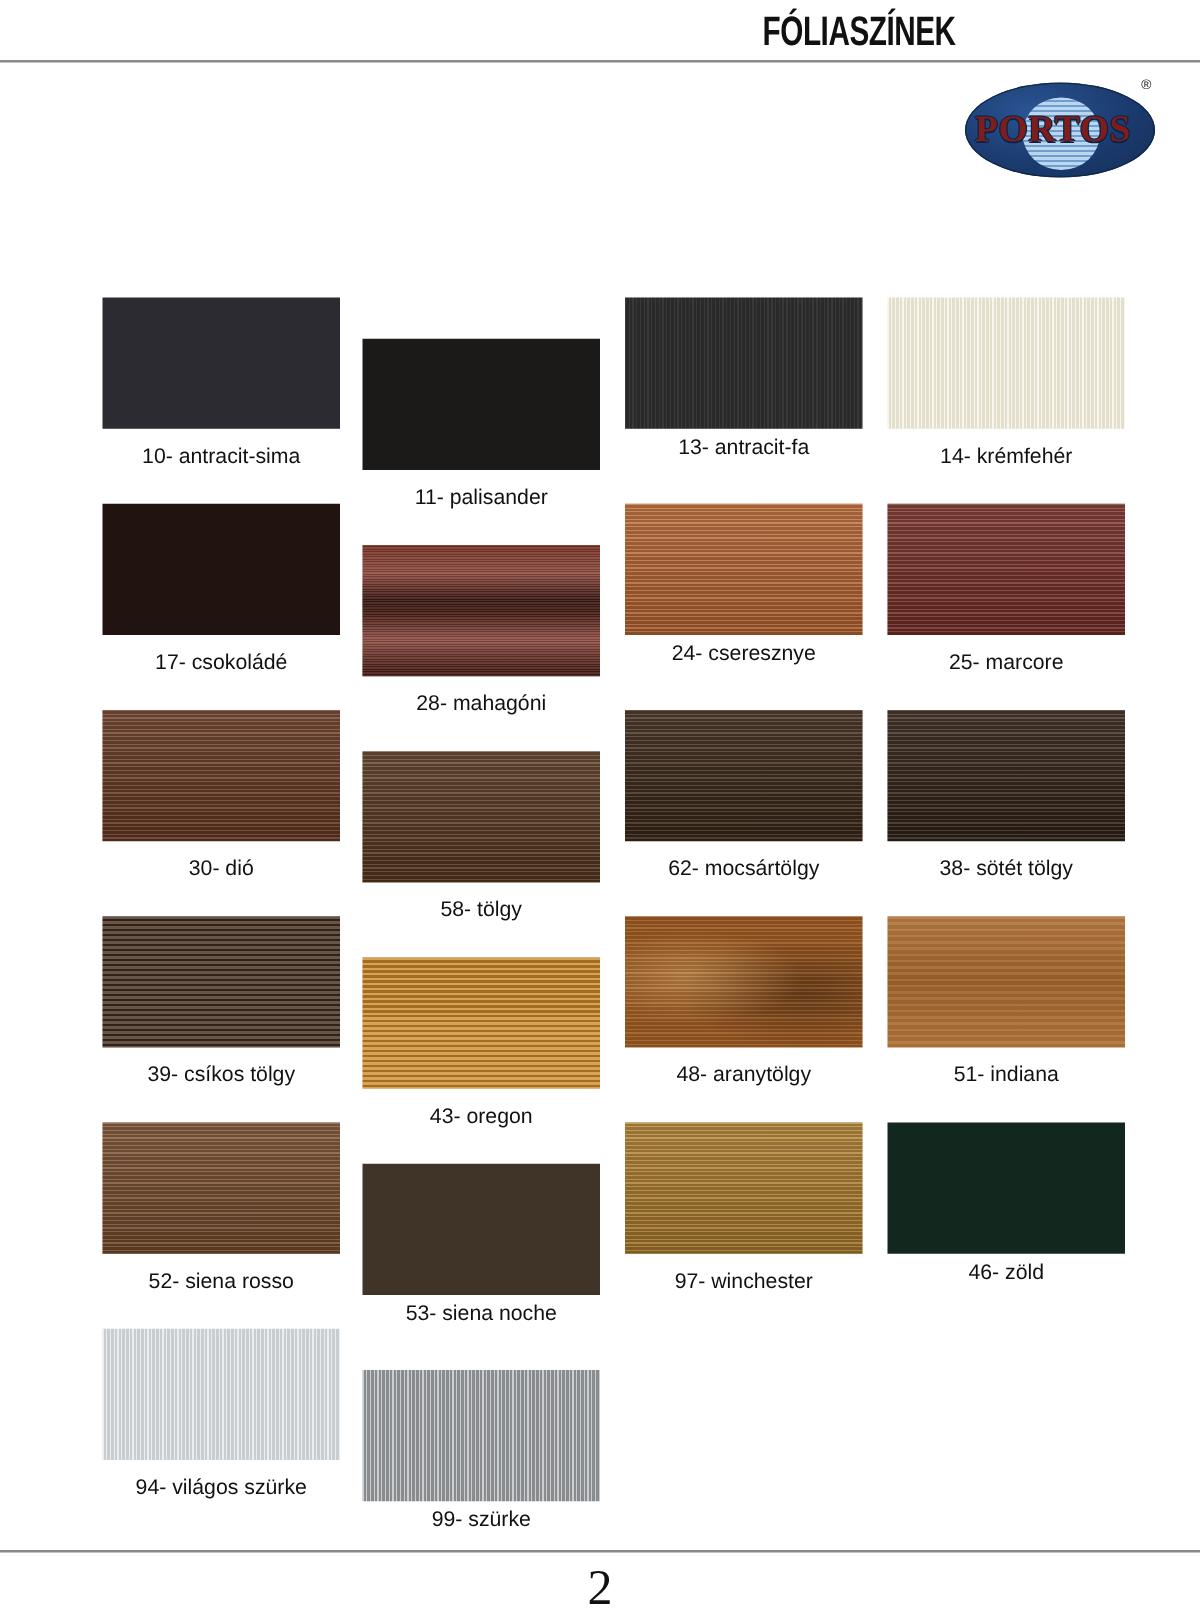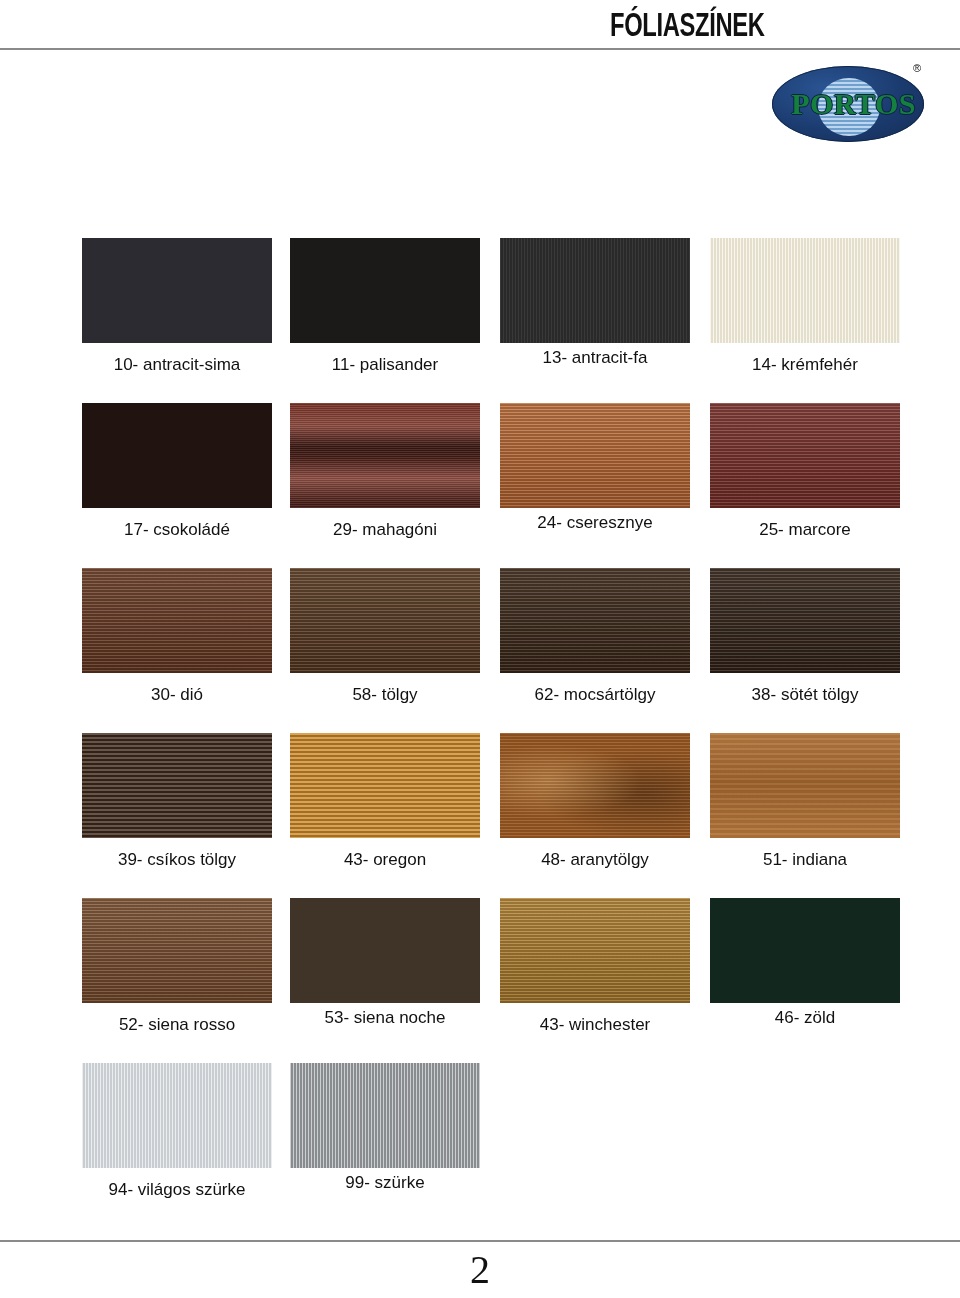--- a/index.html
+++ b/index.html
@@ -77,27 +77,27 @@
         #bdd6ef 0px, #bdd6ef 2px,
         #6f9fcd 2px, #6f9fcd 4px
       );
     overflow: hidden;
   }
   .logo-wordmark {
     position: absolute;
     top: 27px;
     left: 8px;
     width: 136px;
-    text-align: right;
+    text-align: left;
     font-family: "Liberation Serif", serif;
     font-weight: bold;
     font-size: 30px;
     line-height: 30px;
     letter-spacing: 0.5px;
-    color: #15803d;
+    color: #7f1d1d;
     text-shadow:
       -1px 0 0 #0d2345, 1px 0 0 #0d2345,
       0 -1px 0 #0d2345, 0 1px 0 #0d2345;
   }
   .logo-reg {
     position: absolute;
     top: 0px;
     left: 141px;
     font-family: "Liberation Sans", sans-serif;
     font-size: 11px;
@@ -117,21 +117,21 @@
   }
   .swatch-row:last-child { height: 160px; }
 
   .swatch-cell {
     position: absolute;
     top: 0;
     width: 190px;
     height: 165px;
   }
   .swatch-cell.col0 { left: 82px; }
-  .swatch-cell.col1 { left: 290px; }
+  .swatch-cell.col1 { left: 290px; margin-top: 33px; }
   .swatch-cell.col2 { left: 500px; }
   .swatch-cell.col3 { left: 710px; }
 
   .swatch-chip {
     position: absolute;
     top: 0; left: 0;
     width: 190px;
     height: 105px;
     box-sizing: border-box;
     background-color: #cccccc;
@@ -212,21 +212,21 @@
         <div class="swatch-label low">14- krémfehér</div>
       </div>
     </div>
     <div class="swatch-row">
       <div class="swatch-cell col0">
         <div class="swatch-chip" style="background-color:#201310;"></div>
         <div class="swatch-label low">17- csokoládé</div>
       </div>
       <div class="swatch-cell col1">
         <div class="swatch-chip" style="background-color:#7d3327;background-image: repeating-linear-gradient(to bottom,rgba(255,255,255,0.10) 0px, rgba(255,255,255,0.10) 1px,rgba(0,0,0,0.12) 1px, rgba(0,0,0,0.12) 2px),linear-gradient(to bottom, rgba(0,0,0,0.05) 0%, rgba(255,255,255,0.12) 22%,rgba(0,0,0,0.55) 42%, rgba(0,0,0,0.45) 52%, rgba(255,255,255,0.14) 72%,rgba(0,0,0,0.45) 96%);"></div>
-        <div class="swatch-label low">29- mahagóni</div>
+        <div class="swatch-label low">28- mahagóni</div>
       </div>
       <div class="swatch-cell col2">
         <div class="swatch-chip" style="background-color:#bf6a33;background-image: repeating-linear-gradient(to bottom,rgba(255,255,255,0.13) 0px, rgba(255,255,255,0.13) 1px,rgba(0,0,0,0.18) 1px, rgba(0,0,0,0.18) 3px),linear-gradient(to bottom, rgba(255,255,255,0.10), rgba(0,0,0,0.14));"></div>
         <div class="swatch-label high">24- cseresznye</div>
       </div>
       <div class="swatch-cell col3">
         <div class="swatch-chip" style="background-color:#7c2f28;background-image: repeating-linear-gradient(to bottom,rgba(255,255,255,0.13) 0px, rgba(255,255,255,0.13) 1px,rgba(0,0,0,0.18) 1px, rgba(0,0,0,0.18) 3px),linear-gradient(to bottom, rgba(255,255,255,0.10), rgba(0,0,0,0.14));"></div>
         <div class="swatch-label low">25- marcore</div>
       </div>
     </div>
@@ -270,21 +270,21 @@
       <div class="swatch-cell col0">
         <div class="swatch-chip" style="background-color:#7c4f2e;background-image: repeating-linear-gradient(to bottom,rgba(255,255,255,0.13) 0px, rgba(255,255,255,0.13) 1px,rgba(0,0,0,0.18) 1px, rgba(0,0,0,0.18) 3px),linear-gradient(to bottom, rgba(255,255,255,0.10), rgba(0,0,0,0.14));"></div>
         <div class="swatch-label low">52- siena rosso</div>
       </div>
       <div class="swatch-cell col1">
         <div class="swatch-chip" style="background-color:#403428;"></div>
         <div class="swatch-label high">53- siena noche</div>
       </div>
       <div class="swatch-cell col2">
         <div class="swatch-chip" style="background-color:#b4822f;background-image: repeating-linear-gradient(to bottom,rgba(255,255,255,0.13) 0px, rgba(255,255,255,0.13) 1px,rgba(0,0,0,0.18) 1px, rgba(0,0,0,0.18) 3px),linear-gradient(to bottom, rgba(255,255,255,0.10), rgba(0,0,0,0.14));"></div>
-        <div class="swatch-label low">43- winchester</div>
+        <div class="swatch-label low">97- winchester</div>
       </div>
       <div class="swatch-cell col3">
         <div class="swatch-chip" style="background-color:#12281f;"></div>
         <div class="swatch-label high">46- zöld</div>
       </div>
     </div>
     <div class="swatch-row">
       <div class="swatch-cell col0">
         <div class="swatch-chip" style="background-color:#d3d8dc;background-image: repeating-linear-gradient(to right,rgba(255,255,255,0.55) 0px, rgba(255,255,255,0.55) 1px,rgba(0,0,0,0.05) 1px, rgba(0,0,0,0.05) 3px);"></div>
         <div class="swatch-label low">94- világos szürke</div>

